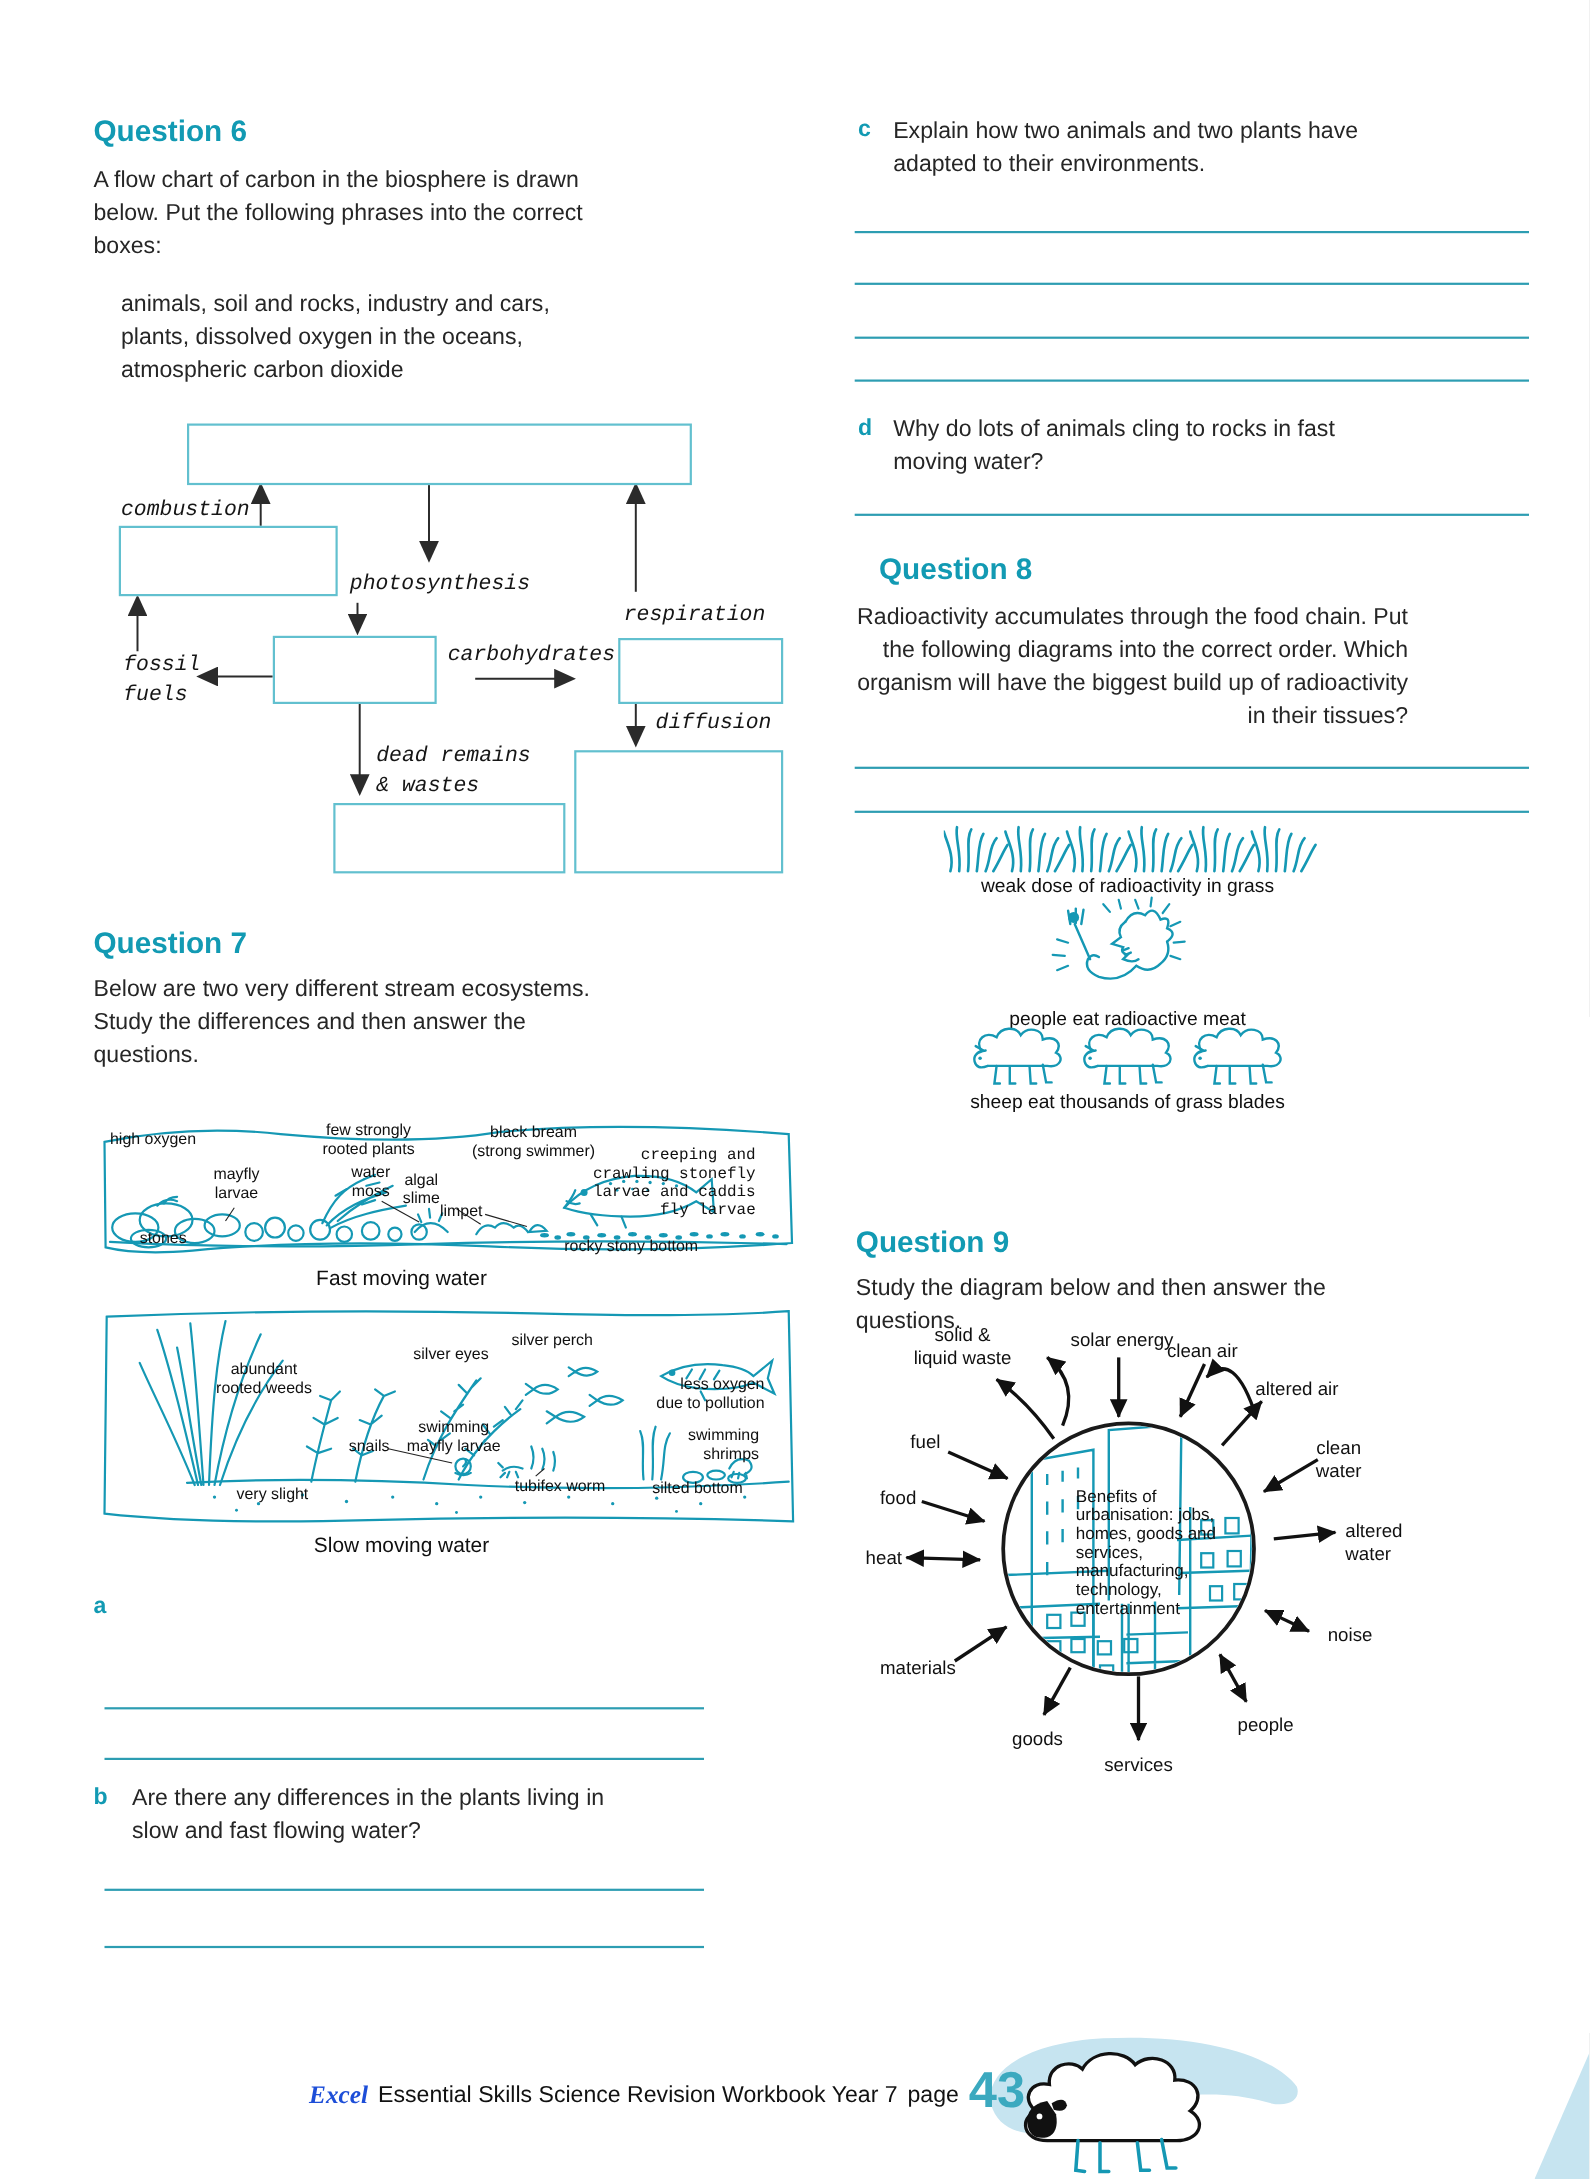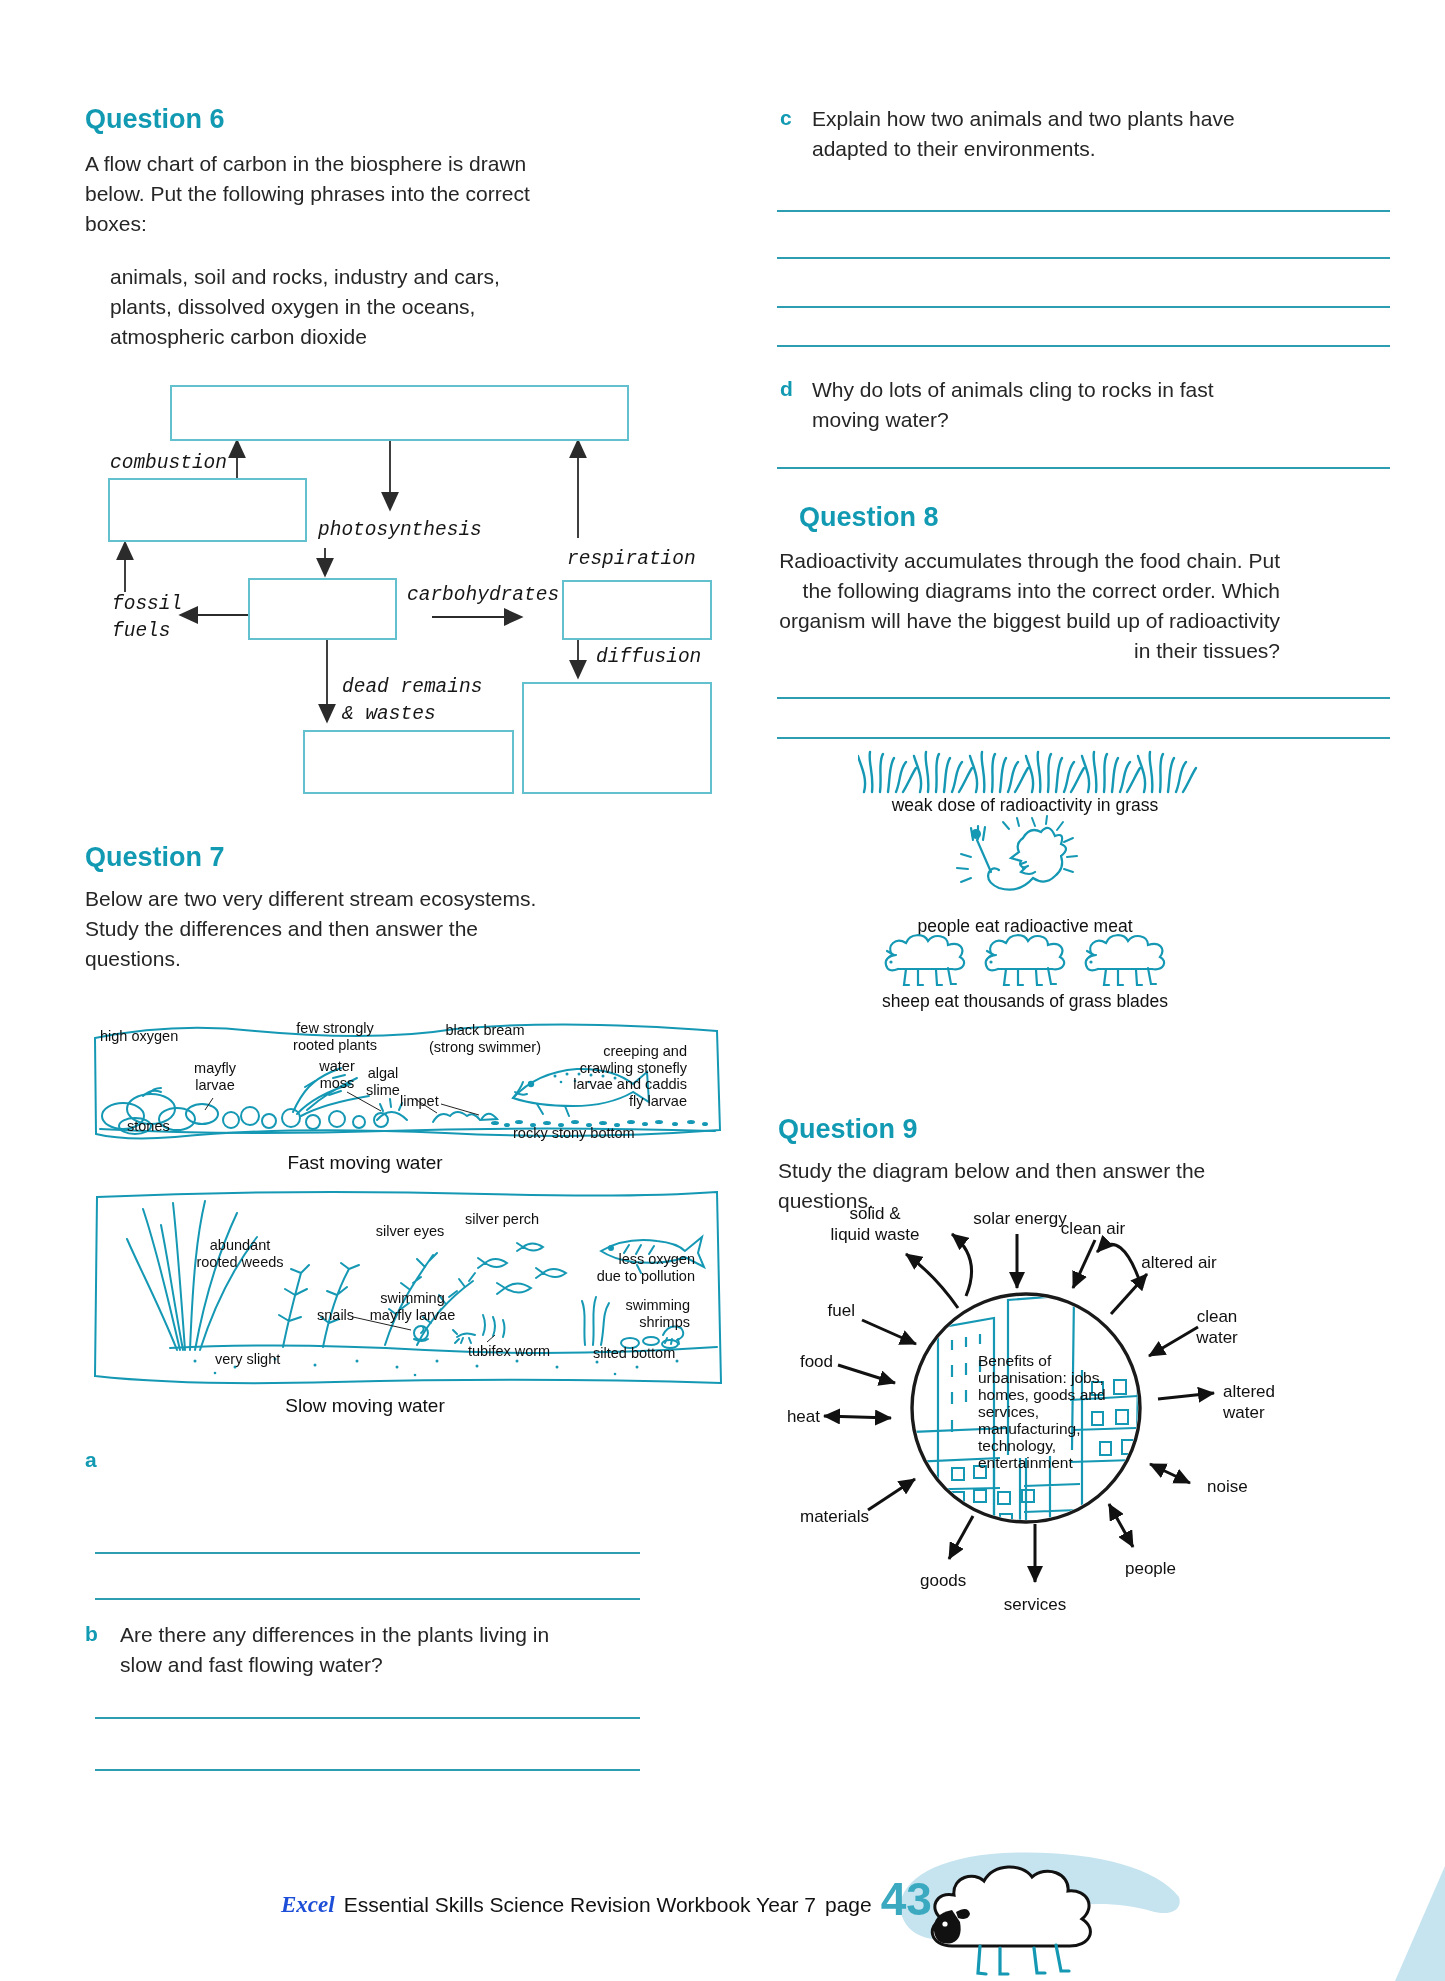--- a/index.html
+++ b/index.html
@@ -147,21 +147,21 @@
     <div class="dlabel center-label" style="left:300px;top:10px;width:200px;">black bream
 (strong swimmer)</div>
     <div class="dlabel center-label" style="left:95px;top:48px;width:70px;">mayfly
 larvae</div>
     <div class="dlabel center-label" style="left:222px;top:46px;width:60px;">water
 moss</div>
     <div class="dlabel center-label" style="left:270px;top:53px;width:56px;">algal
 slime</div>
     <div class="dlabel" style="left:315px;top:81px;">limpet</div>
     <div class="dlabel" style="left:42px;top:106px;">stones</div>
-    <div class="dlabel right-label" style="left:452px;top:31px;width:150px;">creeping and
+    <div class="dlabel right-label" style="left:452px;top:31px;width:150px;font-family:Liberation Mono, monospace;">creeping and
 crawling stonefly
 larvae and caddis
 fly larvae</div>
     <div class="dlabel" style="left:428px;top:113px;">rocky stony bottom</div>
   </div>
   <div class="caption" style="left:85px;top:1152px;width:560px;">Fast moving water</div>
 
   <div class="abs" style="left:85px;top:1185px;width:640px;height:208px;">
     <svg width="640" height="208" viewBox="0 0 640 208">
       <g stroke="#1598b4" stroke-width="2" fill="none" stroke-linecap="round">

